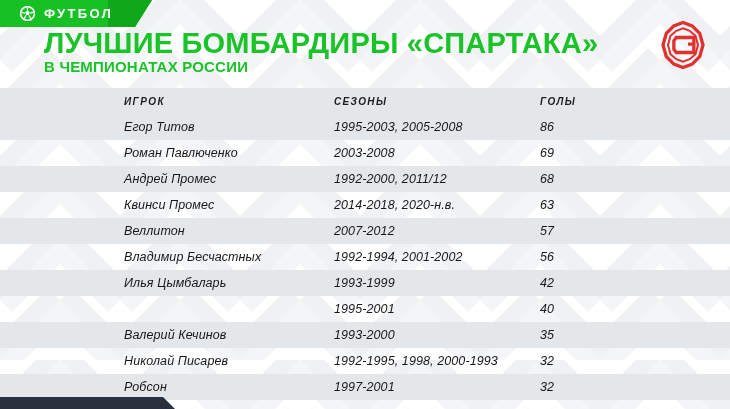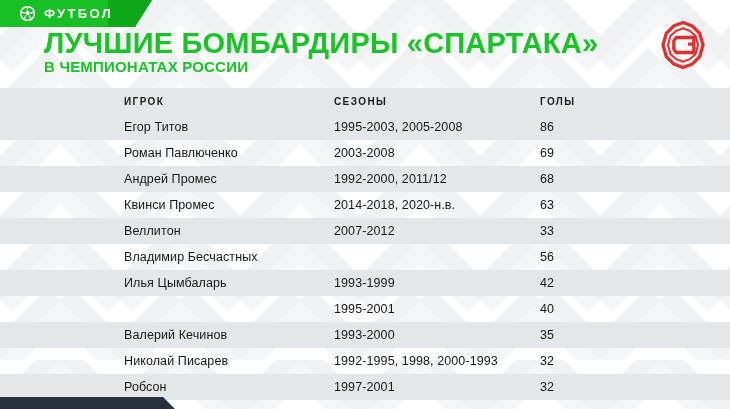--- a/index.html
+++ b/index.html
@@ -132,20 +132,21 @@
     top: 88px;
     width: 730px;
     z-index: 3;
   }
   .row {
     position: relative;
     height: 26px;
     display: flex;
     align-items: center;
     box-sizing: border-box;
+    font-style: italic;
   }
   .head-row {
     height: 26px;
   }
   .c-player  { position: absolute; left: 124px; }
   .c-seasons { position: absolute; left: 334px; }
   .c-goals   { position: absolute; left: 540px; }
 
   .head-row .c-player,
   .head-row .c-seasons,
@@ -253,24 +254,25 @@
       <span class="c-goals">68</span>
     </div>
     <div class="row data-row">
       <span class="c-player">Квинси Промес</span>
       <span class="c-seasons">2014-2018, 2020-н.в.</span>
       <span class="c-goals">63</span>
     </div>
     <div class="row data-row">
       <span class="c-player">Веллитон</span>
       <span class="c-seasons">2007-2012</span>
-      <span class="c-goals">33</span>
+      <span class="c-goals">57</span>
     </div>
     <div class="row data-row">
       <span class="c-player">Владимир Бесчастных</span>
+      <span class="c-seasons">1992-1994, 2001-2002</span>
       <span class="c-goals">56</span>
     </div>
     <div class="row data-row">
       <span class="c-player">Илья Цымбаларь</span>
       <span class="c-seasons">1993-1999</span>
       <span class="c-goals">42</span>
     </div>
     <div class="row data-row">
       <span class="c-seasons">1995-2001</span>
       <span class="c-goals">40</span>

